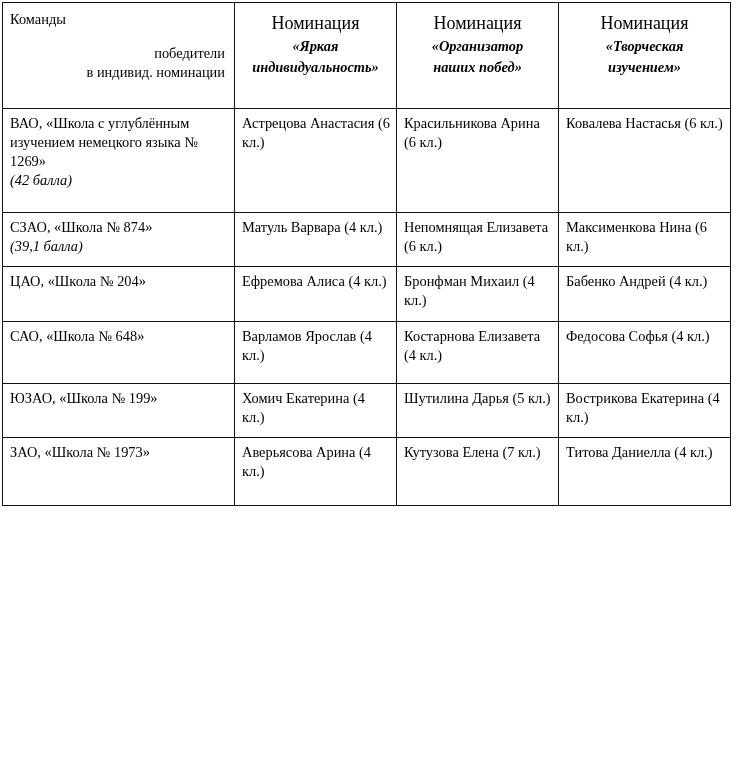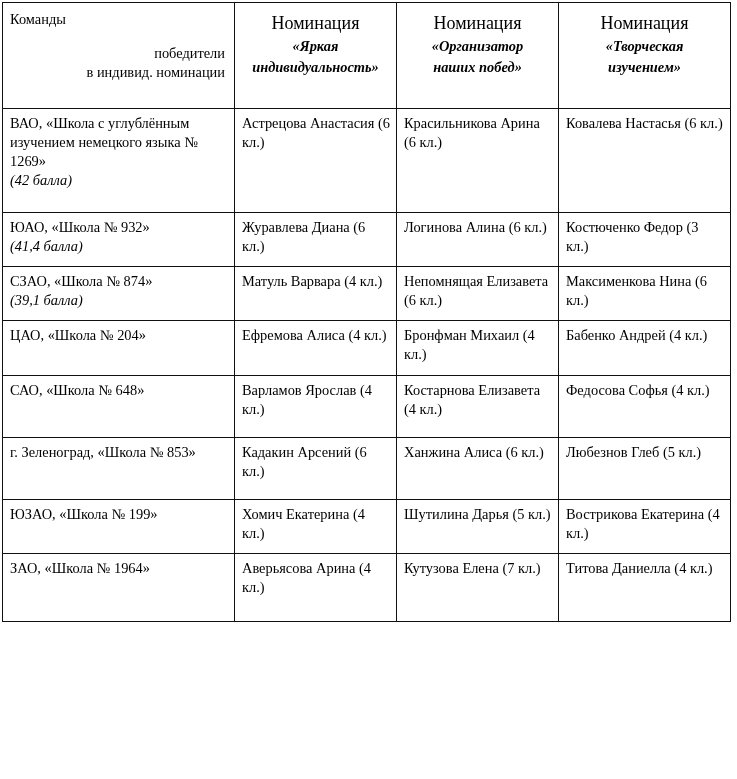--- a/index.html
+++ b/index.html
@@ -171,35 +171,20 @@
           </td>
           <td>
             <span class="winner">Красильникова Арина (6 кл.)</span>
           </td>
           <td>
             <span class="winner">Ковалева Настасья (6 кл.)</span>
           </td>
         </tr>
         <tr style="height: 54px;">
           <td>
-            <span class="team-name">ЮАО, «Школа  № 932»</span>
-            <span class="score">(41,4 балла)</span>
-          </td>
-          <td>
-            <span class="winner">Журавлева Диана (6 кл.)</span>
-          </td>
-          <td>
-            <span class="winner">Логинова Алина (6 кл.)</span>
-          </td>
-          <td>
-            <span class="winner">Костюченко Федор (3 кл.)</span>
-          </td>
-        </tr>
-        <tr style="height: 54px;">
-          <td>
             <span class="team-name">СЗАО, «Школа № 874»</span>
             <span class="score">(39,1 балла)</span>
           </td>
           <td>
             <span class="winner">Матуль Варвара (4 кл.)</span>
           </td>
           <td>
             <span class="winner">Непомнящая Елизавета (6 кл.)</span>
           </td>
           <td>
@@ -227,51 +212,37 @@
           <td>
             <span class="winner">Варламов Ярослав (4 кл.)</span>
           </td>
           <td>
             <span class="winner">Костарнова Елизавета  (4 кл.)</span>
           </td>
           <td>
             <span class="winner">Федосова Софья (4 кл.)</span>
           </td>
         </tr>
-        <tr style="height: 62px;">
-          <td>
-            <span class="team-name">г. Зеленоград, «Школа № 853»</span>
-          </td>
-          <td>
-            <span class="winner">Кадакин Арсений (6 кл.)</span>
-          </td>
-          <td>
-            <span class="winner">Ханжина Алиса (6 кл.)</span>
-          </td>
-          <td>
-            <span class="winner">Любезнов Глеб (5 кл.)</span>
-          </td>
-        </tr>
         <tr style="height: 54px;">
           <td>
             <span class="team-name">ЮЗАО, «Школа № 199»</span>
           </td>
           <td>
             <span class="winner">Хомич Екатерина (4 кл.)</span>
           </td>
           <td>
             <span class="winner">Шутилина Дарья (5 кл.)</span>
           </td>
           <td>
             <span class="winner">Вострикова Екатерина (4 кл.)</span>
           </td>
         </tr>
         <tr style="height: 68px;">
           <td>
-            <span class="team-name">ЗАО, «Школа № 1964»</span>
+            <span class="team-name">ЗАО, «Школа № 1973»</span>
           </td>
           <td>
             <span class="winner">Аверьясова Арина (4 кл.)</span>
           </td>
           <td>
             <span class="winner">Кутузова Елена (7 кл.)</span>
           </td>
           <td>
             <span class="winner">Титова Даниелла (4 кл.)</span>
           </td>

